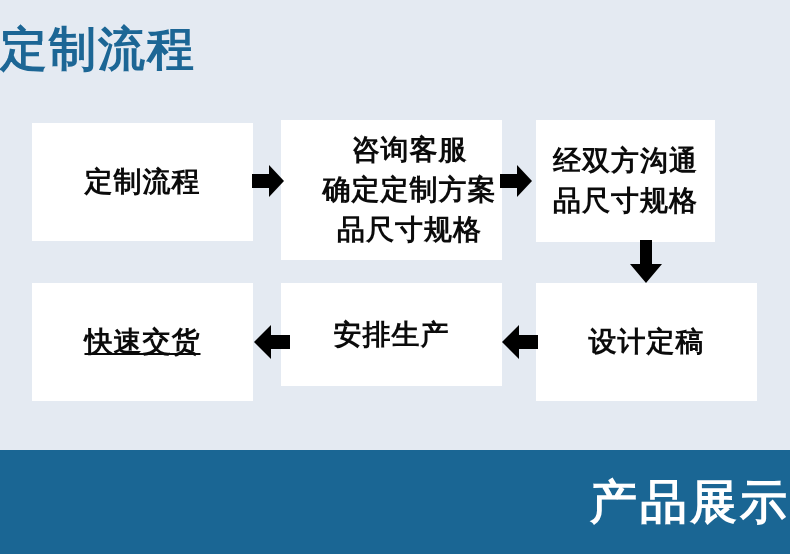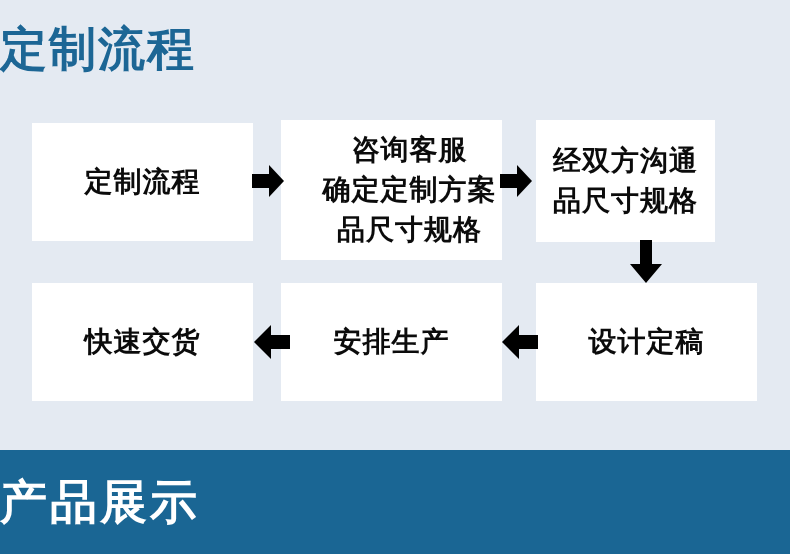--- a/index.html
+++ b/index.html
@@ -57,22 +57,22 @@
   .flow-box .ln {
     display: block;
     white-space: nowrap;
   }
 
   
   #box-1 { left: 32px;  top: 123px; width: 221px; height: 118px; }
   #box-2 { left: 281px; top: 120px; width: 221px; height: 140px; padding-left: 36px; }
   #box-3 { left: 536px; top: 120px; width: 179px; height: 122px; }
   
-  #box-4 { left: 32px;  top: 283px; width: 221px; height: 118px; }
-  #box-5 { left: 281px; top: 283px; width: 221px; height: 118px; }
+  #box-4 { left: 32px;  top: 283px; width: 221px; height: 118px; text-decoration: underline; }
+  #box-5 { left: 281px; top: 283px; width: 221px; height: 103px; }
   #box-6 { left: 536px; top: 283px; width: 221px; height: 118px; justify-content: center; }
 
   
   .arrow {
     position: absolute;
     display: block;
   }
   .arrow svg { display: block; }
 
   #arrow-1 { left: 252px; top: 163px; width: 32px; height: 36px; }
@@ -84,21 +84,21 @@
   
   .banner {
     position: absolute;
     left: 0;
     bottom: 0;
     width: 790px;
     height: 104px;
     background: #1a6694;
     display: flex;
     align-items: center;
-    justify-content: flex-start;
+    justify-content: flex-end;
     margin-top: 16px;
   }
   .banner-title {
     color: #ffffff;
     font-size: 47px;
     font-weight: bold;
     letter-spacing: 3px;
     line-height: 1.1;
     white-space: nowrap;
   }

